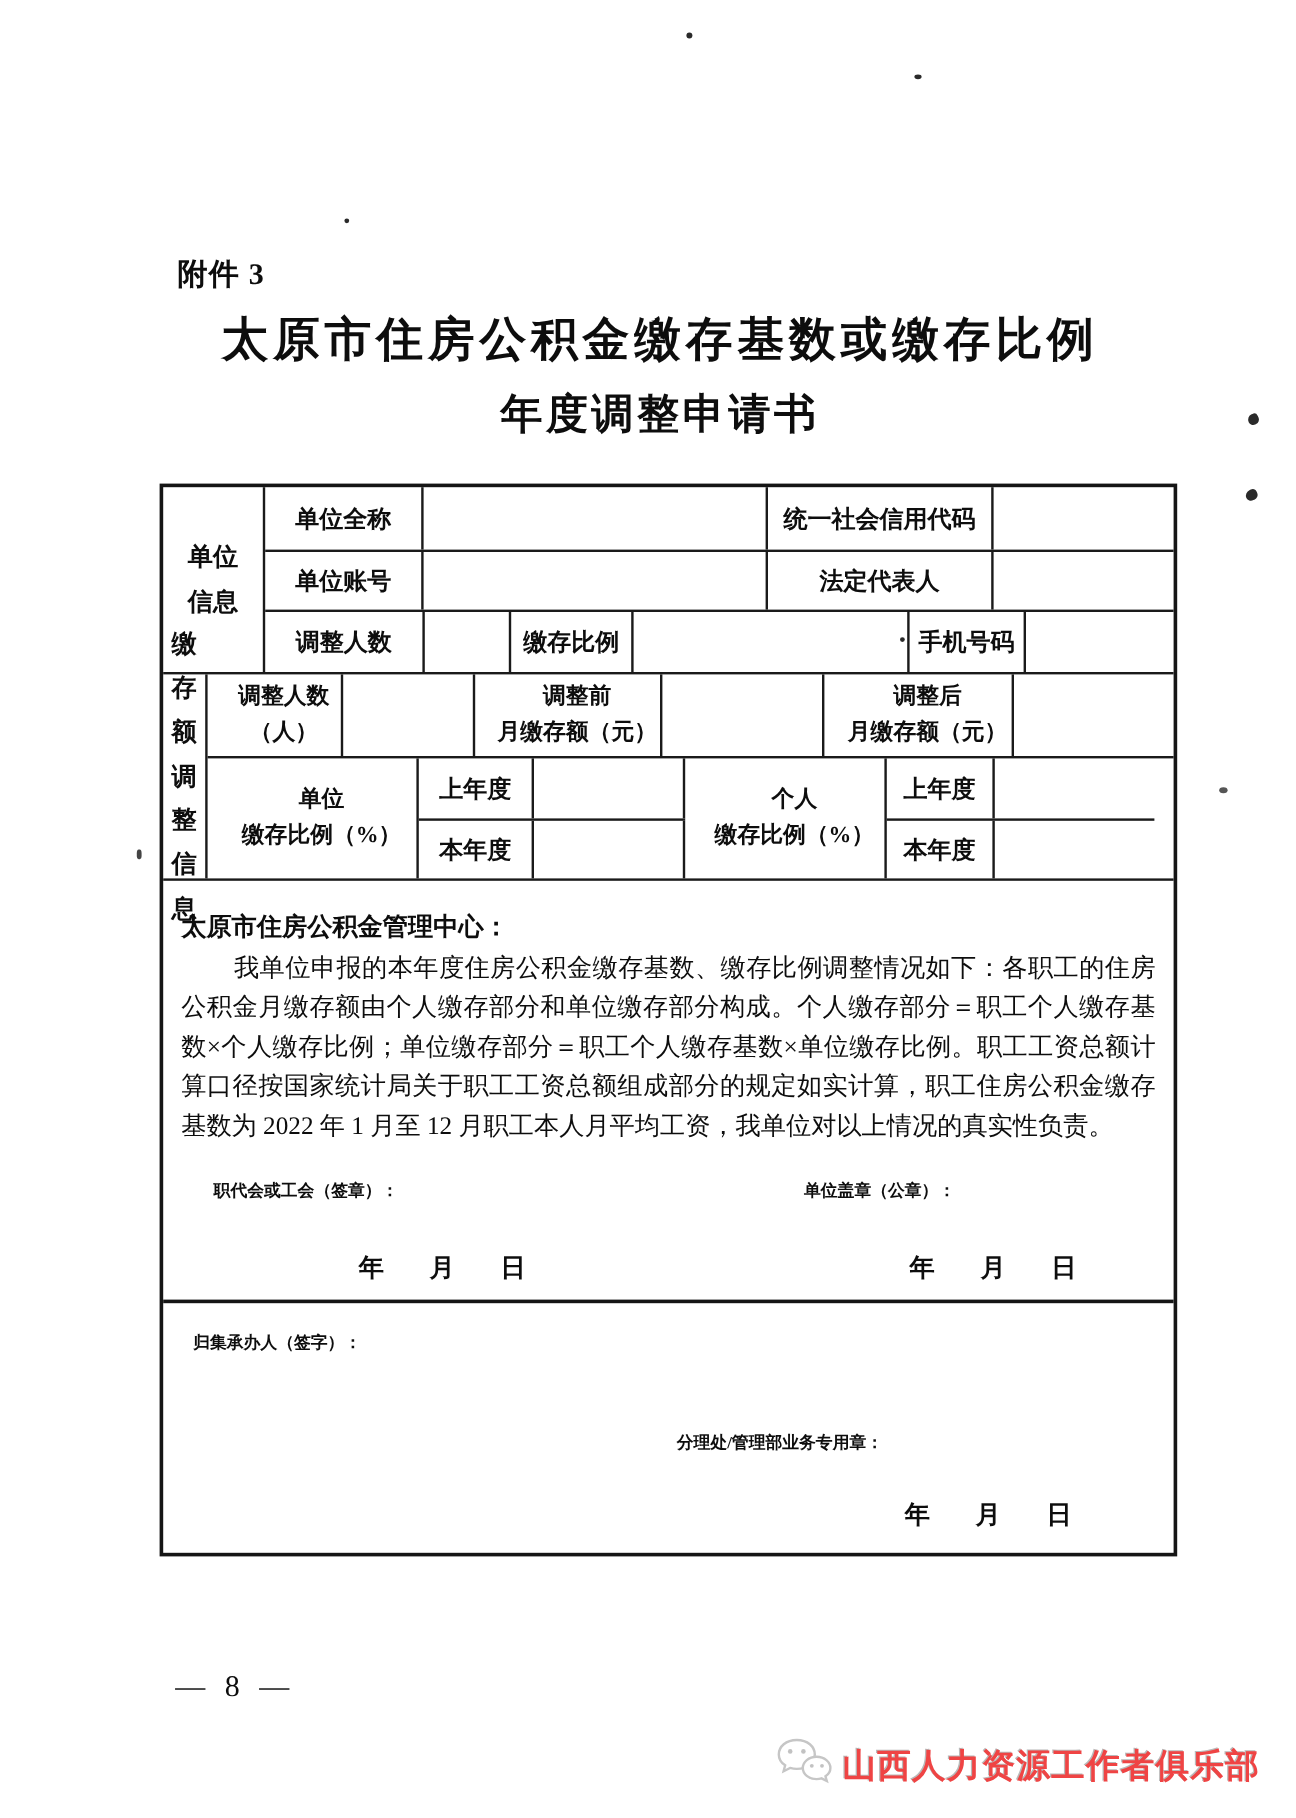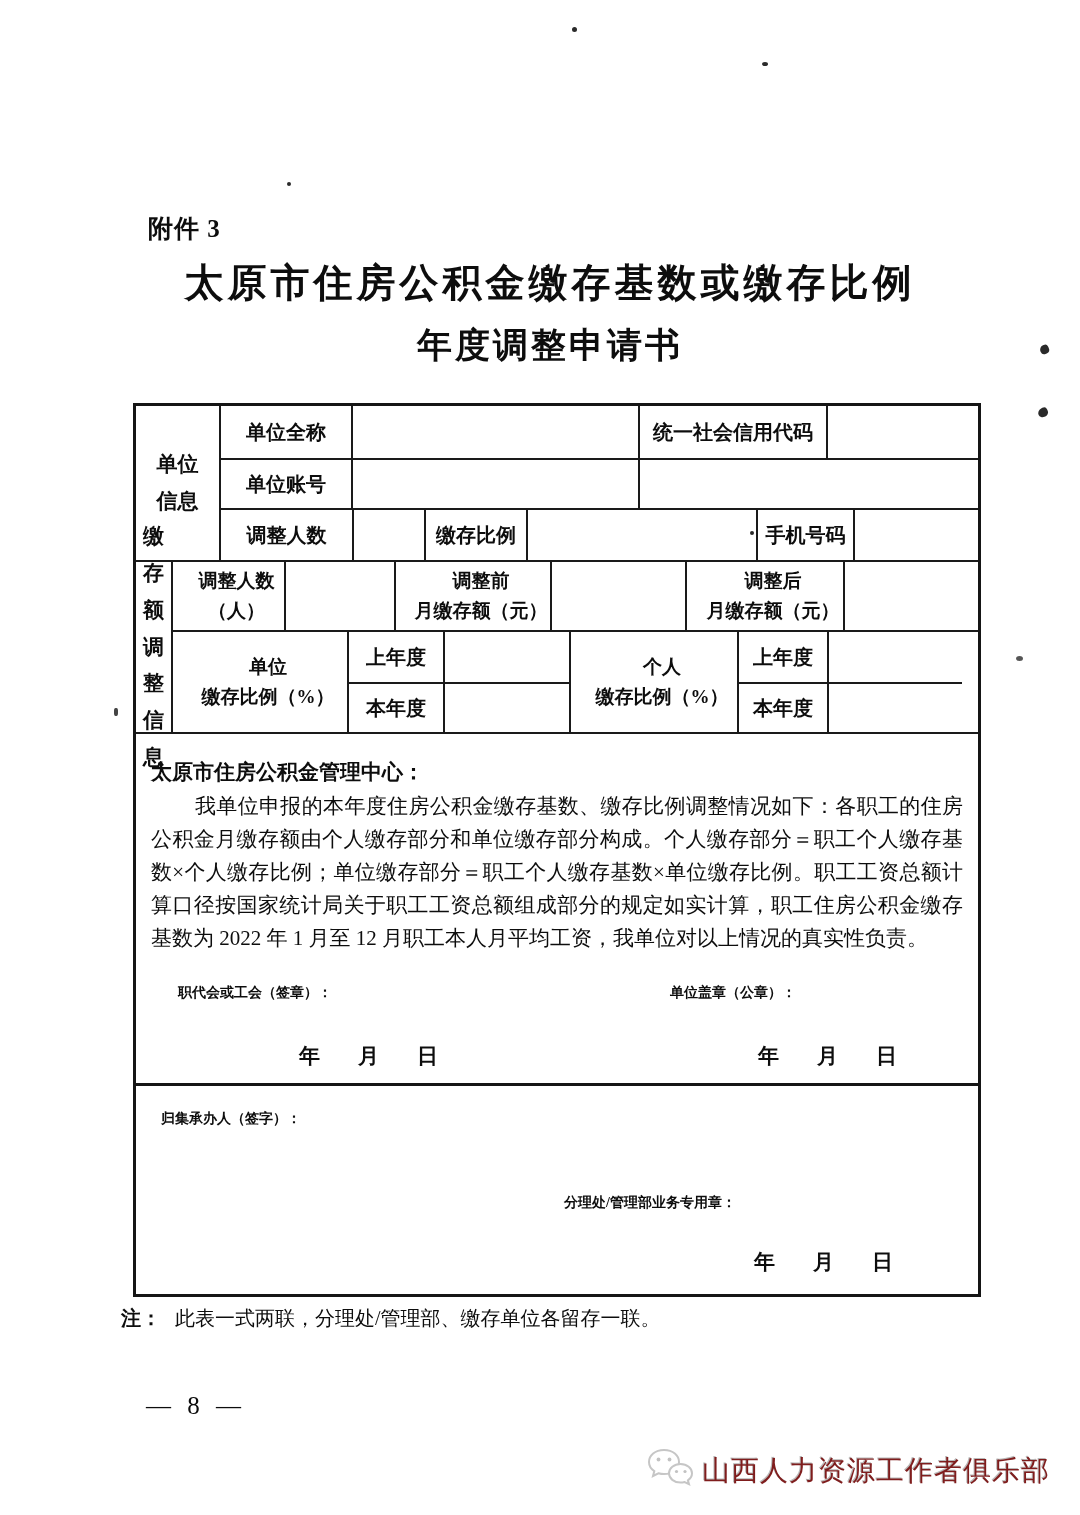--- a/index.html
+++ b/index.html
@@ -67,21 +67,21 @@
   .date-line { position:absolute; display:flex; gap:38px; font-size:21px; font-weight:bold; }
   
   .note { position:absolute; left:121px; top:1305px; font-size:20px; }
   .note .note-label { font-weight:bold; margin-right:14px; }
   .page-number { position:absolute; left:146px; top:1392px; font-size:25px; word-spacing:10px; }
   .watermark {
     position:absolute; right:30px; top:1447px;
     display:flex; align-items:center; gap:8px;
   }
   .watermark-text {
-    font-size:28px; letter-spacing:1px; color:#7f1d1d; font-weight:normal;
+    font-size:28px; letter-spacing:1px; color:#ef4444; font-weight:bold;
     text-shadow:-1px -1px 0 #b9b9b9, 1px 1px 0 #ffffff;
   }
   
   .art { position:absolute; background:#2a2a2a; border-radius:50%; }
 </style>
 </head>
 <body>
 
 <div class="page">
 
@@ -97,20 +97,21 @@
       <div class="sect-rows">
         <div class="row" style="height:54px">
           <div class="c lab" style="width:132px">单位全称</div>
           <div class="c" style="width:287px"></div>
           <div class="c lab" style="width:188px">统一社会信用代码</div>
           <div class="c last" style="width:150px"></div>
         </div>
         <div class="row" style="height:50px">
           <div class="c lab" style="width:132px">单位账号</div>
           <div class="c" style="width:287px"></div>
+          <div class="c lab" style="width:188px">法定代表人</div>
           <div class="c last" style="width:150px"></div>
         </div>
         <div class="row" style="height:50px">
           <div class="c lab" style="width:133px">调整人数</div>
           <div class="c" style="width:72px"></div>
           <div class="c lab" style="width:102px">缴存比例</div>
           <div class="c" style="width:230px"></div>
           <div class="c lab" style="width:97px">手机号码</div>
           <div class="c last" style="width:123px"></div>
         </div>
@@ -184,23 +185,20 @@
       <div class="sign-label" style="left:428px; top:108px">分理处/管理部业务专用章：</div>
       <div class="date-line" style="left:618px; top:162px">
         <span>年</span>
         <span>月</span>
         <span>日</span>
       </div>
     </div>
 
   </div>
 
-  <div class="note">
-    <span class="note-label">注：</span><span>此表一式两联，分理处/管理部、缴存单位各留存一联。</span>
-  </div>
 
   <div class="page-number">— 8 —</div>
 
   <div class="watermark">
     <span>
       <svg width="48" height="44" viewBox="0 0 48 44">
         <g fill="#ffffff" stroke="#c6c6c6" stroke-width="2">
           <path d="M18 3 C9 3 3 8.5 3 15 C3 18.8 5.1 22 8.3 24.1 L7 29 L12.4 26.3 C14.1 26.8 16 27.1 18 27.1 C27 27.1 33 21.5 33 15 C33 8.5 27 3 18 3 Z"></path>
           <path d="M34.5 17 C28 17 23 21.2 23 26.3 C23 31.4 28 35.6 34.5 35.6 C35.9 35.6 37.3 35.4 38.6 35 L43 37.2 L41.9 33.3 C44.4 31.6 46 29.1 46 26.3 C46 21.2 41 17 34.5 17 Z"></path>
         </g>

